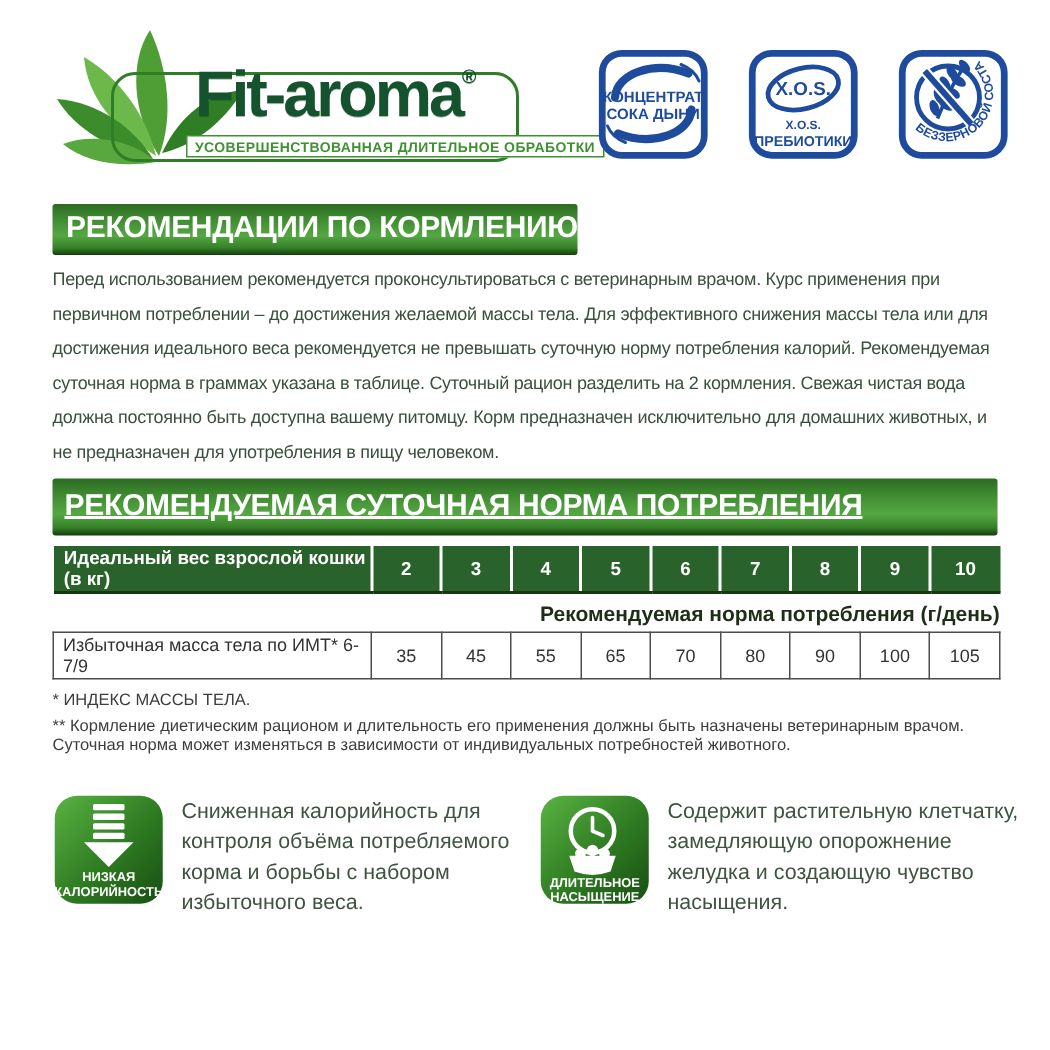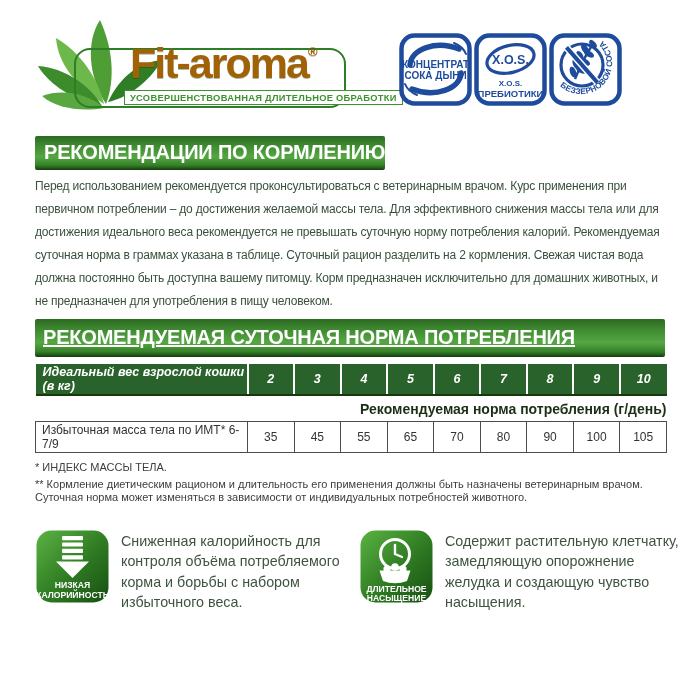--- a/index.html
+++ b/index.html
@@ -7,41 +7,41 @@
     width:700px;height:700px;background:#ffffff;position:relative;overflow:hidden;
     font-family:"Liberation Sans",sans-serif;
   }
   
   .header-zone{position:relative;height:118px;}
   .logo{position:absolute;left:28px;top:16px;width:330px;height:100px;}
   .logo-leaves{position:absolute;left:0;top:0;}
   .logo-box{position:absolute;left:46px;top:32px;width:268px;height:56px;
     border:2.5px solid #2e7d27;border-radius:16px;}
   .logo-brand{position:absolute;left:102px;top:26px;font-size:43px;font-weight:bold;
-    color:#a16207;letter-spacing:-2px;line-height:1;white-space:nowrap;
+    color:#14532d;letter-spacing:-2px;line-height:1;white-space:nowrap;
     text-shadow:0 1px 0 rgba(20,60,15,.35);}
   .logo-reg{font-size:13px;font-weight:bold;vertical-align:22px;letter-spacing:0;}
   .logo-tagline{position:absolute;left:96px;top:74px;border:1.5px solid #3e9130;
     padding:2px 5px 1px 5px;font-size:9.3px;font-weight:bold;color:#3e9130;
     letter-spacing:.3px;white-space:nowrap;background:#fff;}
-  .top-badges{position:absolute;left:398px;top:32px;display:flex;}
+  .top-badges{position:absolute;left:398px;top:32px;display:flex;gap:25px;}
   
   .bar{background:linear-gradient(180deg,#2c6a22 0%,#3f8a31 28%,#55a743 62%,#368128 86%,#143c0e 100%);
     color:#fff;font-weight:bold;border-radius:2px;}
   .bar1{display:inline-block;font-size:20px;letter-spacing:-.2px;
     padding:5px 0 6px 9px;margin:18px 0 0 35px;}
   .bar2{margin:6px 35px 0 35px;font-size:20px;letter-spacing:-.2px;
     padding:7px 8px 8px 8px;text-decoration:underline;}
   
   .body-text{margin:5px 35px 0 35px;width:633px;font-size:12px;line-height:23px;
     color:#39503d;letter-spacing:-.2px;}
   
   table.norm{margin:7px 0 0 35px;width:632px;border-collapse:collapse;table-layout:fixed;}
   tr.green td{background:#29622a;color:#fff;font-weight:bold;font-size:12.5px;
-    height:25px;text-align:center;border-left:2px solid #fff;border-bottom:2px solid #16380f;font-style:italic;}
+    height:25px;text-align:center;border-left:2px solid #fff;border-bottom:2px solid #16380f;}
   tr.green td.lbl{text-align:left;padding-left:7px;border-left:none;}
   tr.sub td{font-weight:bold;font-size:14px;color:#1c2f16;text-align:right;
     padding:5px 0 4px 6px;}
   tr.data td{border:1px solid #4d4d4d;font-size:12px;color:#333;height:21px;text-align:center;}
   tr.data td.lbl{text-align:left;padding-left:6px;}
   
   .footnotes{margin:8px 35px 0 35px;width:630px;font-size:11px;line-height:13.5px;color:#3d3d3d;}
   .fn1{margin-bottom:3px;}
   
   .features{display:flex;margin:24px 0 0 35px;width:645px;}

